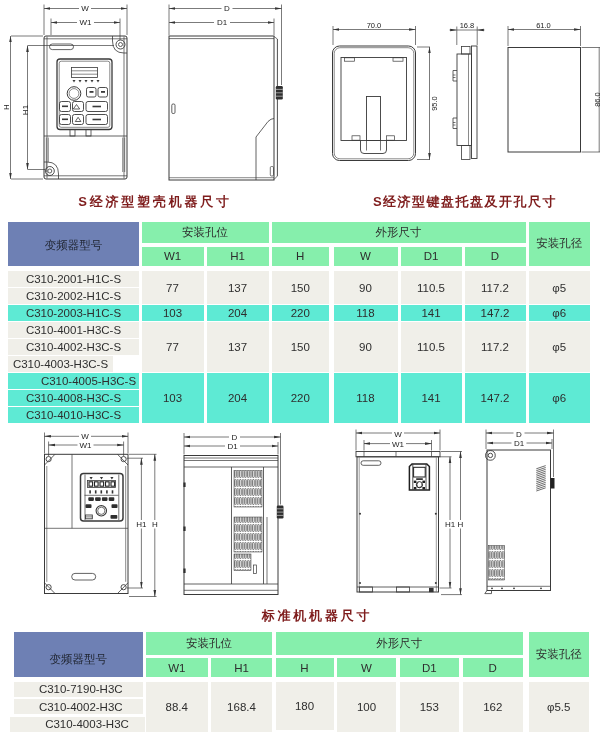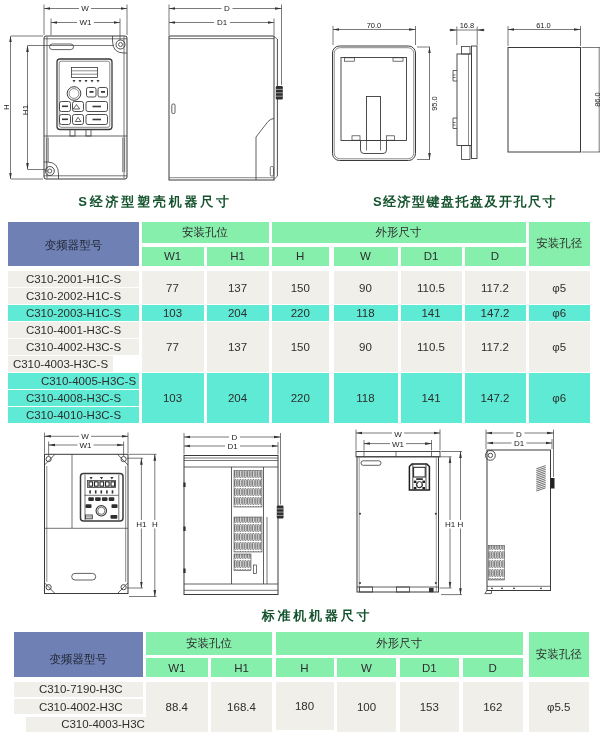--- a/index.html
+++ b/index.html
@@ -1,18 +1,18 @@
 <!DOCTYPE html>
 <html><head>
 <meta charset="utf-8">
 <style>
 html,body{margin:0;padding:0;}
 body{width:600px;height:736px;background:#fff;font-family:"Liberation Sans",sans-serif;position:relative;overflow:hidden;}
 svg{position:absolute;left:0;}
-.cap{position:absolute;font-weight:bold;font-size:13px;color:#14532d;letter-spacing:1.5px;white-space:nowrap;transform:translateX(-50%);}
+.cap{position:absolute;font-weight:bold;font-size:13px;color:#7f1d1d;letter-spacing:1.5px;white-space:nowrap;transform:translateX(-50%);}
 .c{position:absolute;box-sizing:border-box;display:flex;align-items:center;justify-content:center;font-size:11.5px;color:#2e2e2e;white-space:nowrap;}
 .blu{background:#6e80b4;color:#1f2430;padding-top:4.5px;}
 .mnt{background:#86efac;}
 .crm{background:#f0efe9;}
 .lav{background:#5eead4;}
 </style>
 </head>
 <body>
 
 <div class="c blu" style="left:8px;top:221.7px;width:131px;height:44px;">变频器型号</div>
@@ -68,21 +68,21 @@
 <div class="c mnt" style="left:275.5px;top:632px;width:247.5px;height:22.5px;">外形尺寸</div>
 <div class="c mnt" style="left:528.5px;top:632px;width:60.5px;height:45px;">安装孔径</div>
 <div class="c mnt" style="left:146px;top:658px;width:61.5px;height:19px;">W1</div>
 <div class="c mnt" style="left:211px;top:658px;width:61px;height:19px;">H1</div>
 <div class="c mnt" style="left:275.5px;top:658px;width:58px;height:19px;">H</div>
 <div class="c mnt" style="left:337px;top:658px;width:59px;height:19px;">W</div>
 <div class="c mnt" style="left:399.5px;top:658px;width:59.5px;height:19px;">D1</div>
 <div class="c mnt" style="left:462.5px;top:658px;width:60.5px;height:19px;">D</div>
 <div class="c crm" style="left:14px;top:681.5px;width:128.5px;height:15px;padding-left:5px;">C310-7190-H3C</div>
 <div class="c crm" style="left:14px;top:699px;width:128.5px;height:15px;padding-left:5px;">C310-4002-H3C</div>
-<div class="c crm" style="left:26px;top:716.5px;width:135px;height:15px;padding-left:19px;">C310-4003-H3C</div>
+<div class="c crm" style="left:10px;top:716.5px;width:135px;height:15px;padding-left:19px;">C310-4003-H3C</div>
 <div class="c crm" style="left:146px;top:681.5px;width:61.5px;height:50px;">88.4</div>
 <div class="c crm" style="left:211px;top:681.5px;width:61px;height:50px;">168.4</div>
 <div class="c crm" style="left:275.5px;top:681.5px;width:58px;height:48px;">180</div>
 <div class="c crm" style="left:337px;top:681.5px;width:59px;height:50px;">100</div>
 <div class="c crm" style="left:399.5px;top:681.5px;width:59.5px;height:50px;">153</div>
 <div class="c crm" style="left:462.5px;top:681.5px;width:60.5px;height:50px;">162</div>
 <div class="c crm" style="left:528.5px;top:681.5px;width:60.5px;height:50px;">φ5.5</div>
 
 <div class="cap" style="left:155px;top:193px;letter-spacing:2.8px;">S经济型塑壳机器尺寸</div>
 <div class="cap" style="left:465px;top:193px;">S经济型键盘托盘及开孔尺寸</div>

